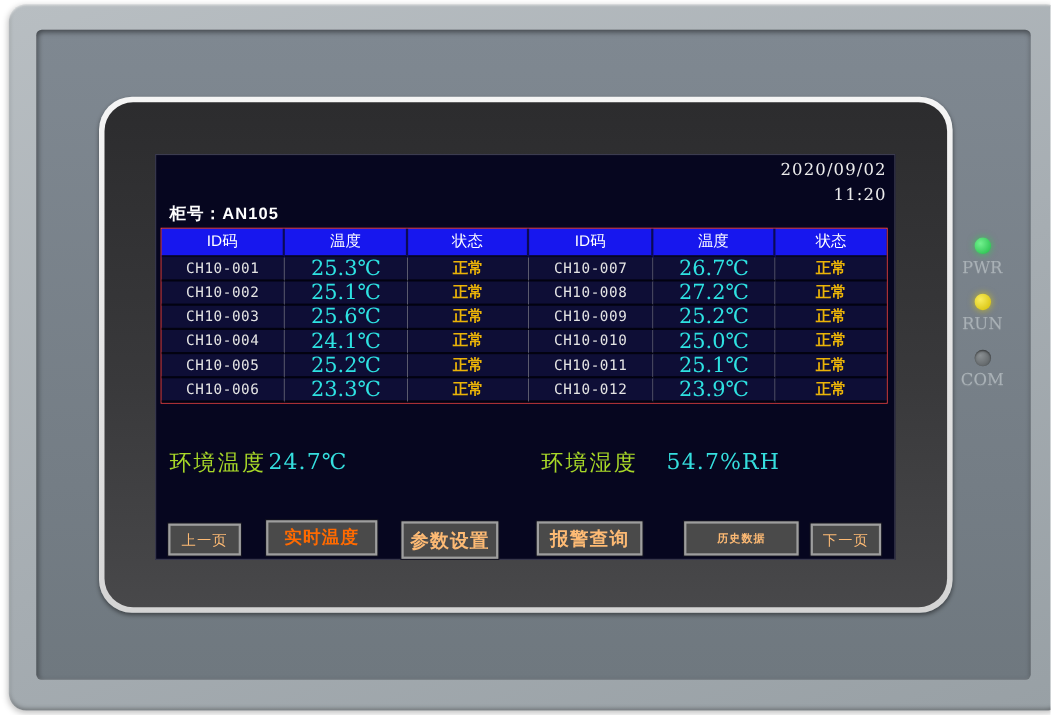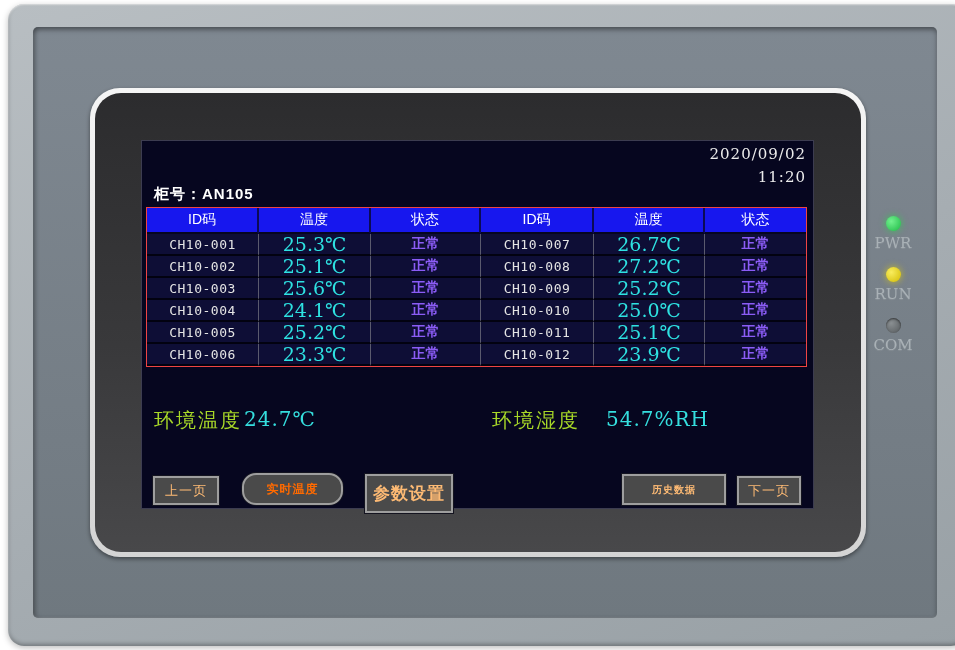--- a/index.html
+++ b/index.html
@@ -78,21 +78,21 @@
     border-right:1px solid #5a5a6e; border-bottom:2px solid #020210;
   }
   .td.last { border-right:none; }
   .td-id {
     color:#e4e4e4; font-family:"DejaVu Sans Mono", monospace;
     font-size:13px; letter-spacing:.5px;
   }
   .td-temp {
     color:#2ee2e2; font-family:"DejaVu Serif", serif; font-size:19px;
   }
-  .td-status { color:#8b5cf6; font-size:14px; font-weight:bold;text-align:right; }
+  .td-status { color:#eab308; font-size:14px; font-weight:bold;text-align:right; }
 
   
   .env-label {
     position:absolute; top:266px; color:#a8d828; font-size:20px; letter-spacing:2px;
   }
   .env-value {
     position:absolute; top:266px; color:#35dede; font-size:20px;
     font-family:"DejaVu Serif", serif; letter-spacing:1px;
   }
   .env-temp-label { left:12px; }
@@ -102,22 +102,22 @@
 
   
   .btn {
     position:absolute; box-sizing:border-box;
     background:#4a4a4a; border:2px solid #9e9e9e;
     box-shadow:0 0 0 1px #141420;
     color:#fdba74; display:flex; align-items:center; justify-content:center;
     letter-spacing:1px; cursor:pointer;
   }
   .btn-prev     { left:11px;  top:335px; width:66px;  height:29px; font-size:13px; }
-  .btn-realtime { left:100px; top:332px; width:101px; height:32px; font-size:12px; font-weight:bold; color:#ff6a00;border-radius:14px; }
-  .btn-params   { left:223px; top:333px; width:88px;  height:39px; font-size:17px; font-weight:bold; }
+  .btn-realtime { left:100px; top:332px; width:101px; height:32px; font-size:16px; font-weight:bold; color:#ff6a00; }
+  .btn-params   { left:223px; top:333px; width:88px;  height:34px; font-size:17px; font-weight:bold; }
   .btn-alarm    { left:346px; top:333px; width:96px;  height:31px; font-size:17px; font-weight:bold; }
   .btn-history  { left:480px; top:333px; width:104px; height:31px; font-size:10px; font-weight:bold; }
   .btn-next     { left:595px; top:335px; width:64px;  height:29px; font-size:13px; }
 
   
   .led-group { position:absolute; left:838px; width:44px; text-align:center; }
   .led-group-pwr { top:189px; }
   .led-group-run { top:240px; }
   .led-group-com { top:291px; }
   .led-dot { width:15px; height:15px; border-radius:50%; margin:0 auto; }
@@ -218,20 +218,21 @@
           </div>
 
           <div class="env-label env-temp-label">环境温度</div>
           <div class="env-value env-temp-value">24.7℃</div>
           <div class="env-label env-hum-label">环境湿度</div>
           <div class="env-value env-hum-value">54.7%RH</div>
 
           <div class="btn btn-prev">上一页</div>
           <div class="btn btn-realtime">实时温度</div>
           <div class="btn btn-params">参数设置</div>
+          <div class="btn btn-alarm">报警查询</div>
           <div class="btn btn-history">历史数据</div>
           <div class="btn btn-next">下一页</div>
 
         </div>
       </div>
     </div>
 
     <div class="led-group led-group-pwr">
       <div class="led-dot led-green"></div>
       <div class="led-label">PWR</div>

